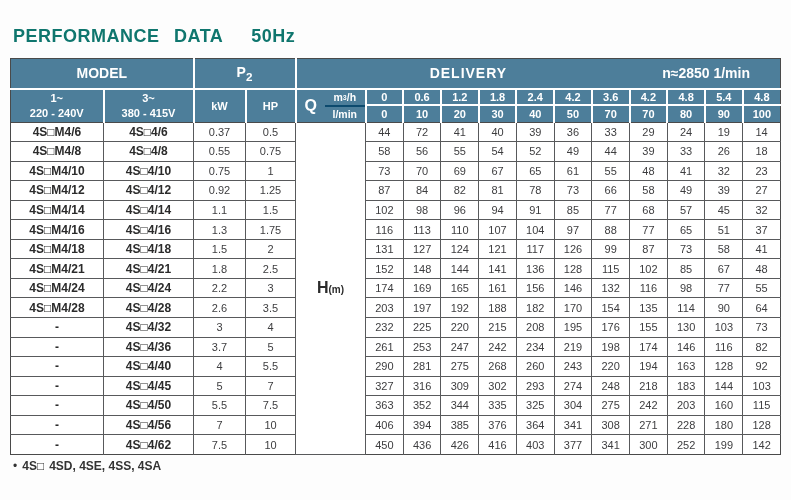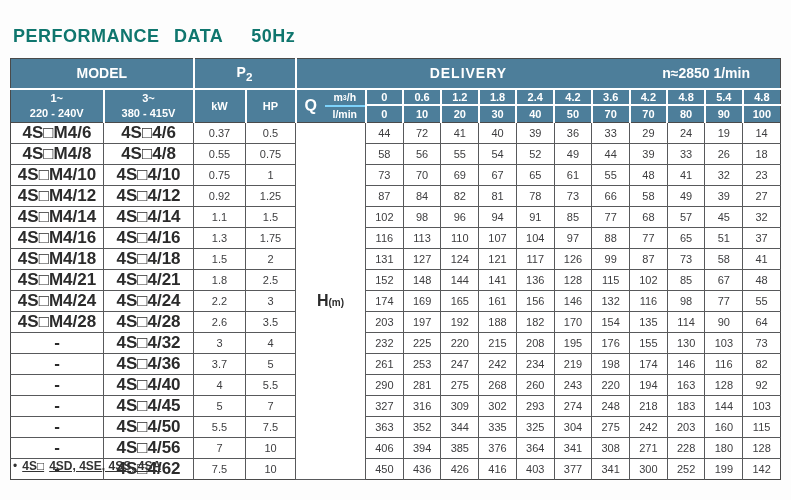--- a/index.html
+++ b/index.html
@@ -63,46 +63,46 @@
   .qcell { display: flex; height: 32px; align-items: stretch; }
   .q-letter {
     width: 42%; display: flex; align-items: center; justify-content: center;
     font-size: 16px; font-weight: bold;
   }
   .q-units { width: 58%; display: flex; flex-direction: column; }
   .q-units > div {
     flex: 1; display: flex; align-items: center; justify-content: center;
     font-size: 10.5px; font-weight: bold;
   }
-  .q-units > div + div { border-top: 2px solid #7dd3fc; }
+  .q-units > div + div { border-top: 2px solid #0c4a6e; }
   .u-sup { font-size: 7px; vertical-align: super; }
 
   td {
     background: #fff;
     border-right: 1px solid #58595b;
     border-bottom: 1px solid #58595b;
     height: 19.55px;
     padding: 0;
     text-align: center;
     vertical-align: middle;
   }
   td:last-child { border-right: none; margin-top: 12px; }
   tbody tr:last-child td { border-bottom: none; }
-  td.model { font-size: 17px; font-weight: bold; color: #2b2b2b; }
+  td.model { font-size: 12px; font-weight: bold; color: #2b2b2b; }
   td.num { font-size: 11px; color: #3d3d3f; }
   td.hcol { vertical-align: middle; }
   .h-main { font-size: 16px; font-weight: bold; color: #2b2b2b; }
   .h-sub { font-size: 10px; font-weight: bold; color: #2b2b2b; }
 
   .footnote {
     position: absolute; top: 459px; left: 13px;
     font-size: 12px; color: #333;
     display: flex; align-items: baseline; gap: 5px;
   }
-  .footnote .fb { font-weight: bold; text-decoration: underline; }
+  .footnote .fb { font-weight: bold; }
 </style>
 </head>
 <body>
 
 <div class="page-title">
   <span class="t-main">PERFORMANCE DATA</span><span class="t-freq">50Hz</span>
 </div>
 
 <div class="table-wrap">
   <table>

